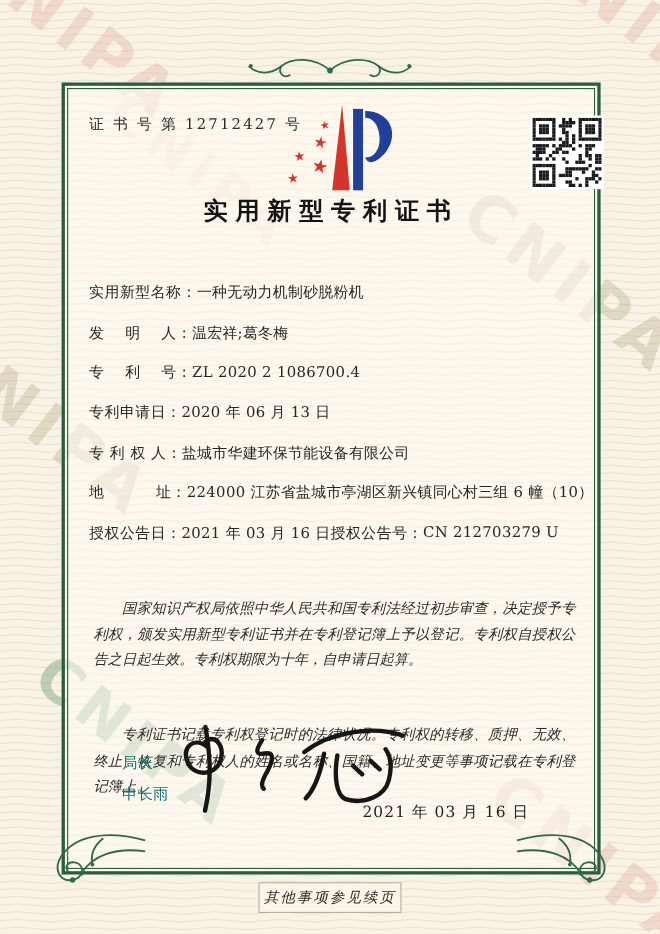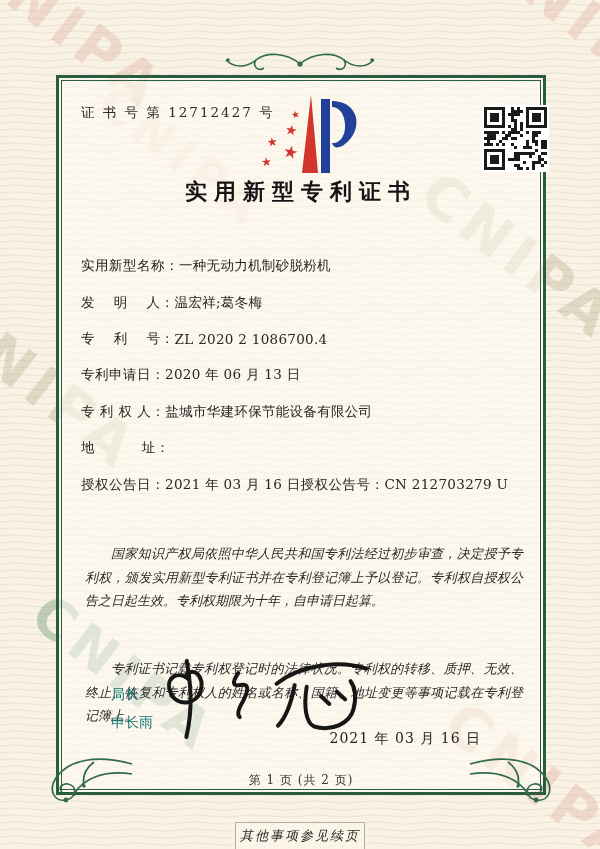--- a/index.html
+++ b/index.html
@@ -82,21 +82,20 @@
   .page-indicator {
     position:absolute; left:0; top:694px; width:100%;
     text-align:center; font-size:12px; color:#333; letter-spacing:1px;
   }
 
   .continuation-box {
     position:absolute; left:50%; top:802px; transform:translateX(-50%);
     z-index:3; border:1px solid #b6ae9e; background:#fbf5e9;
     padding:4px 4px; font-size:13px; color:#2a2a2a; letter-spacing:2px;
     font-style:italic;
-    margin-top:20px;
   }
 
   .ornament { position:absolute; z-index:4; pointer-events:none; }
   .orn-top-center { left:222px; top:48px; }
   .orn-bottom-left { left:44px; top:752px; }
   .orn-bottom-right { left:466px; top:752px; transform:scaleX(-1); }
 </style>
 </head>
 <body>
 
@@ -482,20 +481,21 @@
       <div class="field-row">
         <span class="field-label">专利申请日：</span>
         <span class="field-value">2020 年 06 月 13 日</span>
       </div>
       <div class="field-row">
         <span class="field-label">专 利 权 人：</span>
         <span class="field-value">盐城市华建环保节能设备有限公司</span>
       </div>
       <div class="field-row">
         <span class="field-label">地　　　 址：</span>
+        <span class="field-value">224000 江苏省盐城市亭湖区新兴镇同心村三组 6 幢（10）</span>
       </div>
       <div class="field-row">
         <span class="field-label">授权公告日：</span>
         <span class="field-value">2021 年 03 月 16 日</span>
         <span class="field-pair2">
           <span class="field-label">授权公告号：</span>
           <span class="field-value">CN 212703279 U</span>
         </span>
       </div>
     </div>
@@ -518,21 +518,20 @@
         <path d="M122,38 C146,20 186,16 212,26"></path>
         <path d="M140,40 C136,58 130,72 122,80"></path>
         <path d="M152,42 C148,62 150,78 158,82 C176,88 194,80 198,66 C202,52 200,44 196,38"></path>
         <path d="M166,52 l8,8"></path>
         <path d="M182,48 l8,8"></path>
       </g>
     </svg>
 
     <div class="issue-date">2021 年 03 月 16 日</div>
 
-    <div class="page-indicator">第 1 页 (共 2 页)</div>
   </div>
 
   <svg class="ornament orn-top-center" width="156" height="28" viewBox="0 0 156 28">
     <g fill="none" stroke="#2f6b4a" stroke-width="1.6">
       <path d="M78,16 C64,4 44,4 34,12 C24,20 12,20 4,12"></path>
       <path d="M78,16 C92,4 112,4 122,12 C132,20 144,20 152,12"></path>
       <path d="M34,12 c-4,6 2,12 8,8"></path>
       <path d="M122,12 c4,6 -2,12 -8,8"></path>
     </g>
     <circle cx="78" cy="16" r="2.6" fill="#2f6b4a"></circle>

